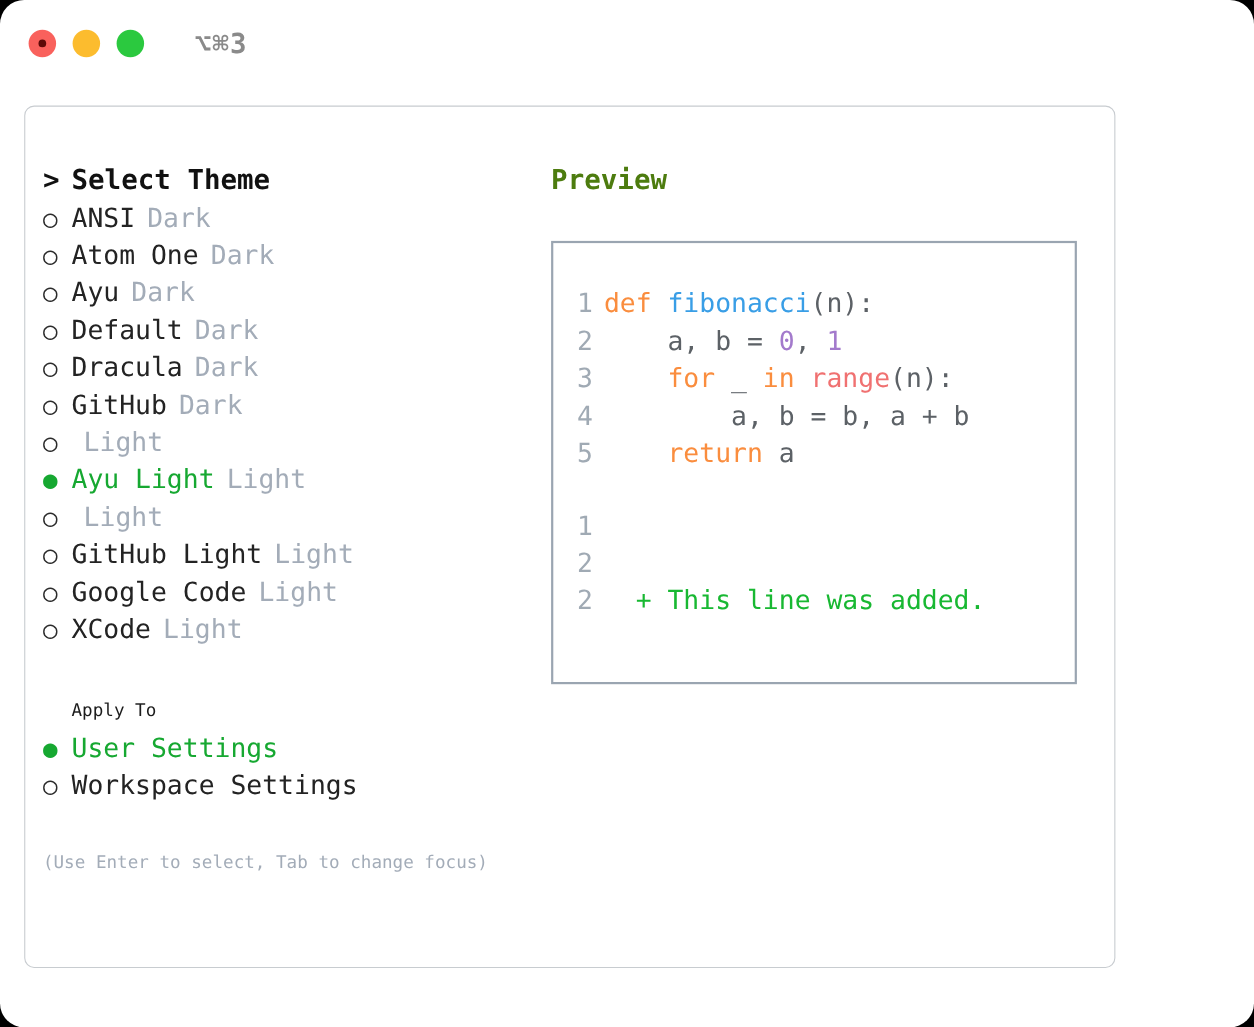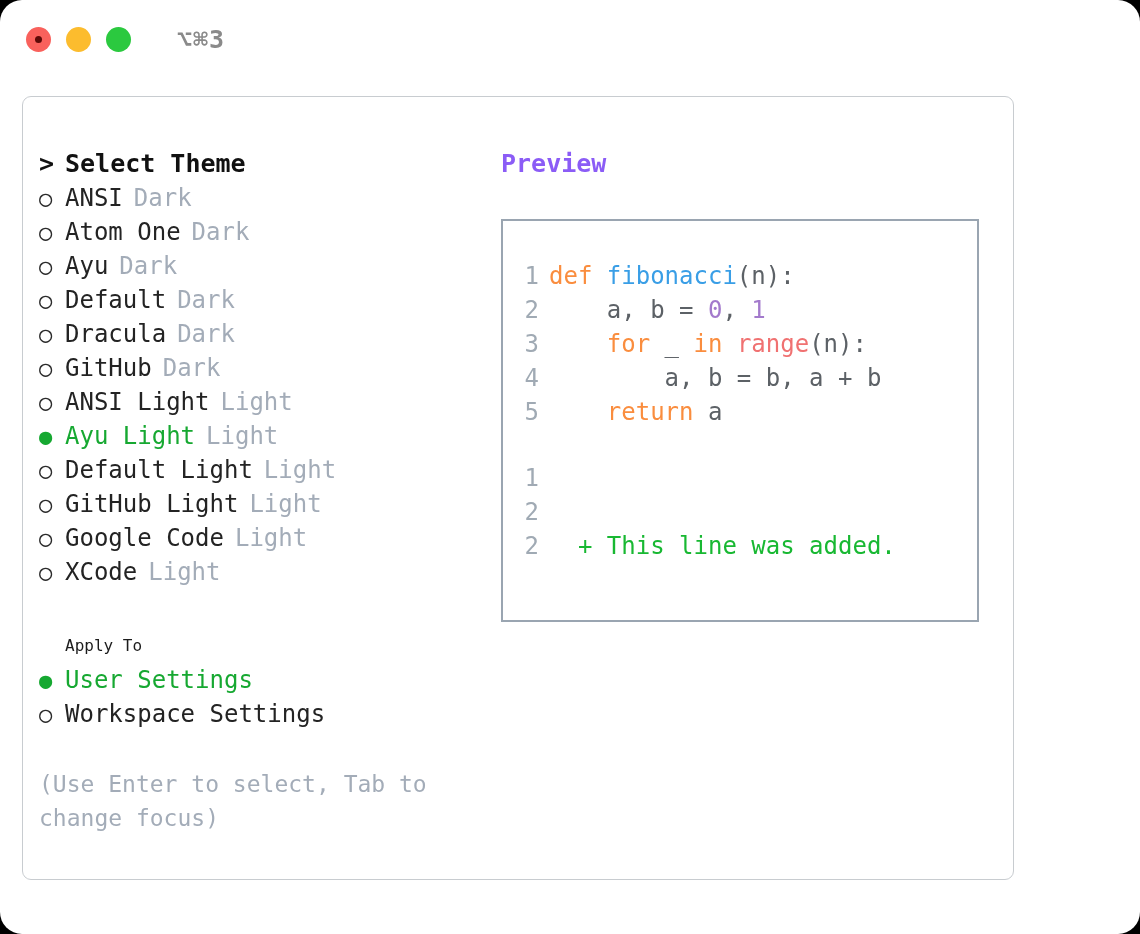--- a/index.html
+++ b/index.html
@@ -121,36 +121,36 @@
   .section-title {
     font-size: 16px;
     color: #1c1c1c;
     line-height: 34px;
     height: 34px;
     padding-left: 26px;
     white-space: nowrap;
   }
   .hint {
     margin-top: 36px;
-    font-size: 23px;
+    font-size: 16px;
     line-height: 34px;
     color: #a3acb8;
     width: 420px;
   }
   
   .right-col {
     position: absolute;
     left: 478px;
     top: 50px;
     width: 500px;
   }
   .preview-title {
     font-size: 25px;
     font-weight: bold;
-    color: #8b5cf6;
+    color: #4d7c0f;
     line-height: 34px;
     margin-bottom: 38px;
     white-space: nowrap;
   }
   .preview-box {
     width: 478px;
     height: 403px;
     border: 2px solid #9aa5b1;
     box-sizing: border-box;
     background: #ffffff;
@@ -228,31 +228,29 @@
               <span class="opt-label">Dracula</span>
               <span class="opt-tag">Dark</span>
             </div>
             <div class="opt-row">
               <span class="marker">○</span>
               <span class="opt-label">GitHub</span>
               <span class="opt-tag">Dark</span>
             </div>
             <div class="opt-row">
               <span class="marker">○</span>
-              <span class="opt-label">ANSI Light</span>
               <span class="opt-tag">Light</span>
             </div>
             <div class="opt-row selected">
               <span class="marker">●</span>
               <span class="opt-label">Ayu Light</span>
               <span class="opt-tag">Light</span>
             </div>
             <div class="opt-row">
               <span class="marker">○</span>
-              <span class="opt-label">Default Light</span>
               <span class="opt-tag">Light</span>
             </div>
             <div class="opt-row">
               <span class="marker">○</span>
               <span class="opt-label">GitHub Light</span>
               <span class="opt-tag">Light</span>
             </div>
             <div class="opt-row">
               <span class="marker">○</span>
               <span class="opt-label">Google Code</span>

